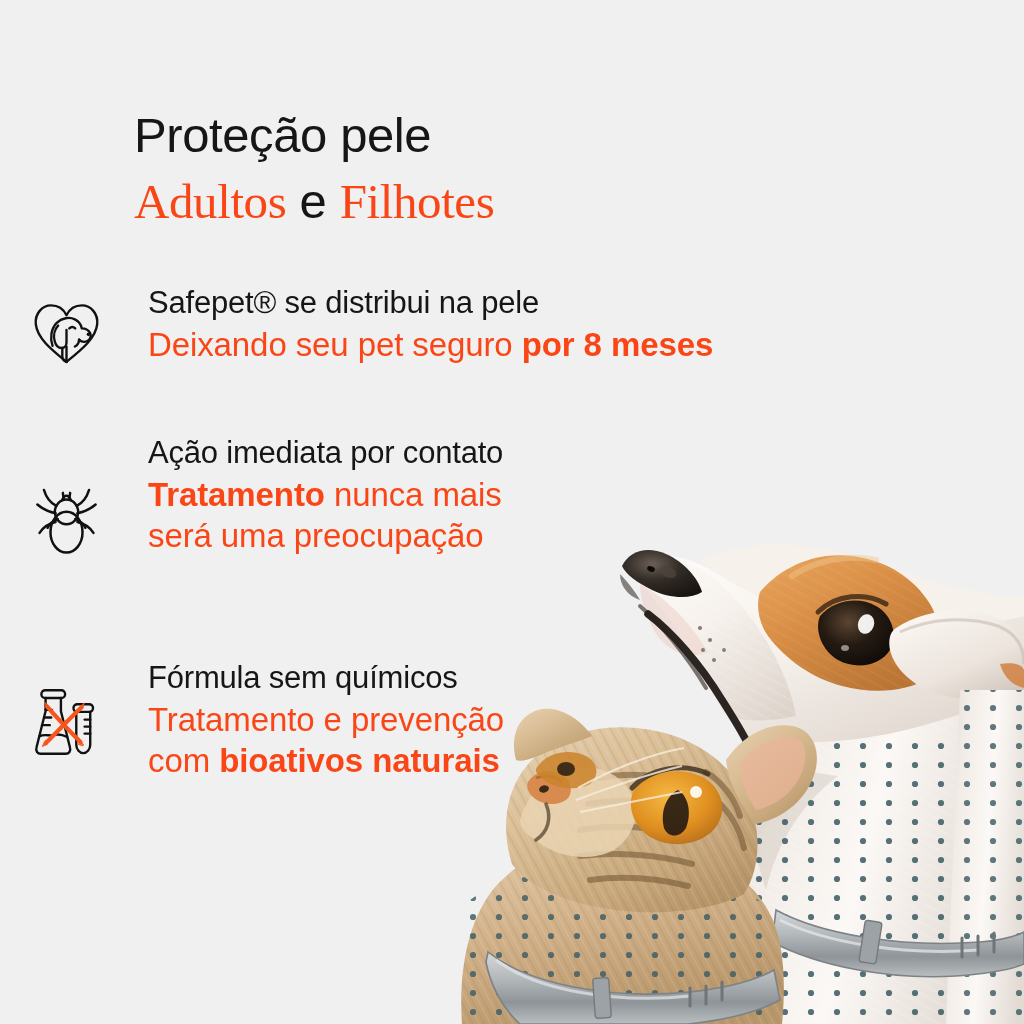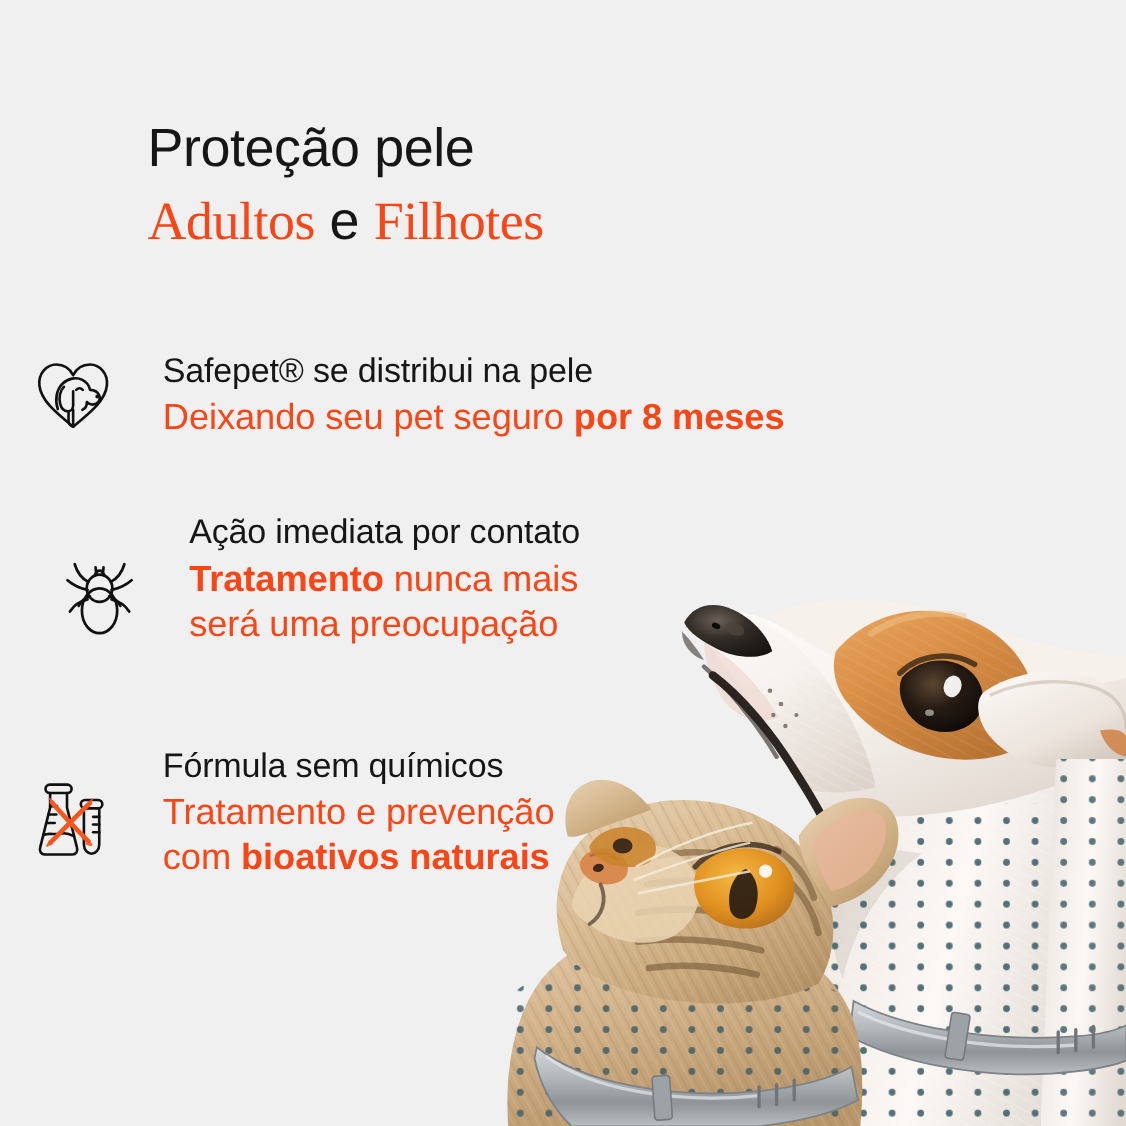--- a/index.html
+++ b/index.html
@@ -48,25 +48,25 @@
   .features {
     position: absolute;
     left: 0;
     top: 282px;
     width: 880px;
     z-index: 6;
   }
   .feature {
     position: relative;
     display: flex;
-    align-items: center;
+    align-items: flex-start;
     margin-bottom: 0;
   }
   .feature--1 { height: 150px; }
-  .feature--2 { height: 185px; margin-left: 24px; }
+  .feature--2 { height: 185px; }
   .feature--3 { height: 160px; margin-top: 40px; }
 
   .feature-icon {
     flex: 0 0 100px;
     width: 100px;
     display: flex;
     align-items: flex-start;
     justify-content: center;
     padding-left: 33px;
   }

